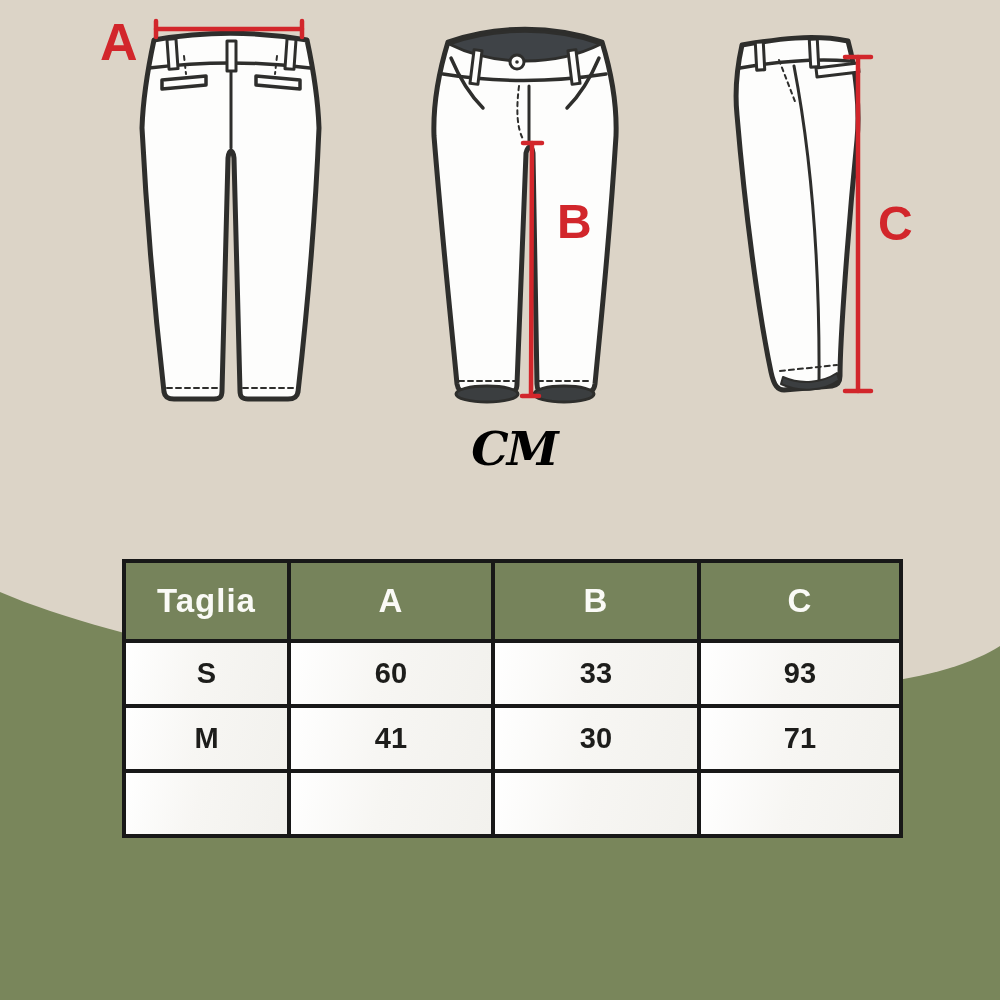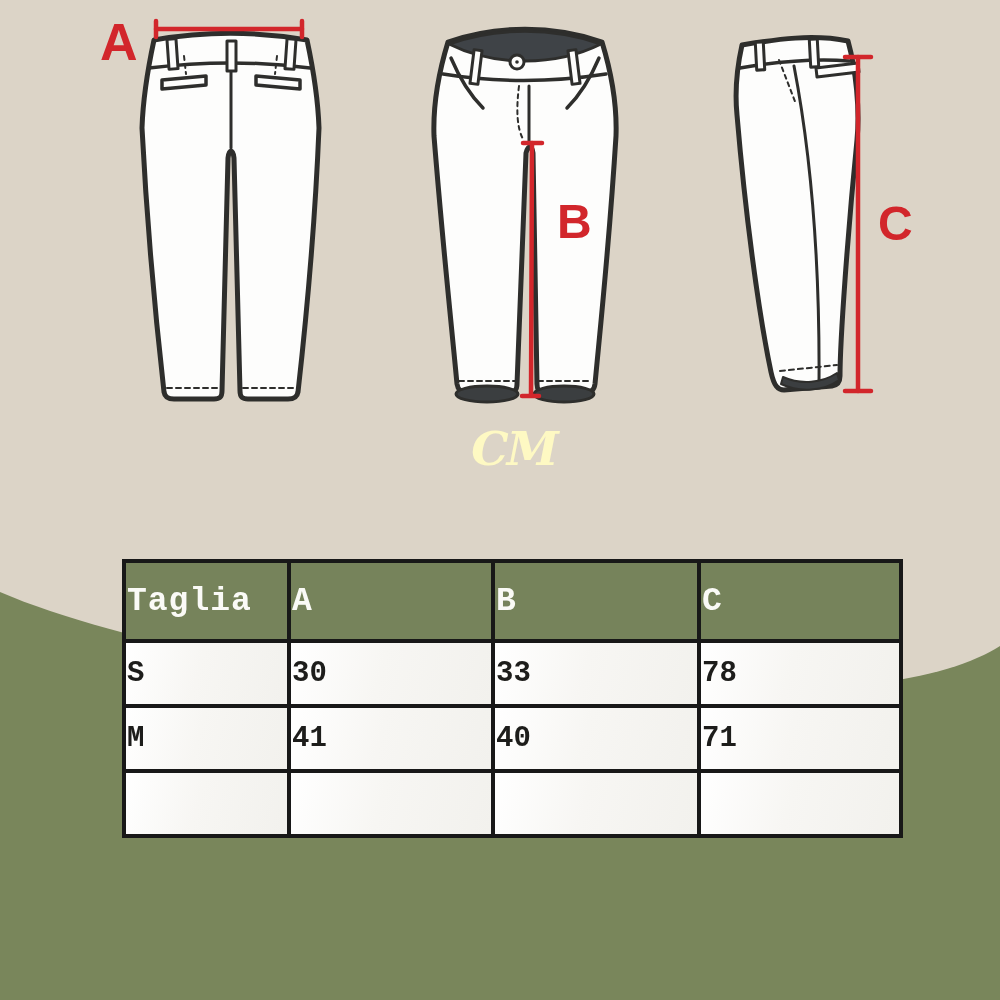--- a/index.html
+++ b/index.html
@@ -9,25 +9,25 @@
   .pants-layer{position:absolute;top:0;left:0;z-index:1;}
   .measure-letter{position:absolute;z-index:2;color:#D2262B;font-weight:700;
     font-family:"Liberation Sans",sans-serif;line-height:1;}
   .letter-a{left:100px;top:16px;font-size:52px;}
   .letter-b{left:557px;top:198px;font-size:48px;}
   .letter-c{left:878px;top:200px;font-size:48px;}
   .title-row{position:absolute;top:421px;left:0;width:1000px;z-index:2;
     display:flex;align-items:baseline;justify-content:center;transform:translateX(8px);}
   .title-main{font-size:52px;font-weight:700;color:#45443C;letter-spacing:1px;}
   .title-unit{font-family:"DejaVu Serif",serif;font-style:italic;font-weight:700;
-    font-size:47px;color:#fef9c3;margin-left:12px;letter-spacing:-2px;}
+    font-size:47px;color:#000000;margin-left:12px;letter-spacing:-2px;}
   .size-table{position:absolute;left:122px;top:559px;z-index:2;border-collapse:collapse;
     table-layout:fixed;width:777px;}
-  .size-table th,.size-table td{border:4px solid #181818;text-align:left;vertical-align:middle;
-    font-family:Liberation Mono, monospace;}
+  .size-table th,.size-table td{border:4px solid #181818;text-align:center;vertical-align:middle;
+    font-family:Liberation Sans, sans-serif;}
   .size-table th{background:#76835B;color:#FAFAF6;font-size:33px;font-weight:700;height:74px;
     letter-spacing:1px;}
   .size-table td{background:linear-gradient(105deg,#FFFFFF 0%,#F7F6F3 45%,#F2F1ED 100%);
     color:#1D1D1B;font-size:29px;font-weight:700;height:59px;}
 </style>
 </head>
 <body>
 
 <div class="stage">
 
@@ -125,28 +125,28 @@
       <tr>
         <th>Taglia</th>
         <th>A</th>
         <th>B</th>
         <th>C</th>
       </tr>
     </thead>
     <tbody>
       <tr>
         <td>S</td>
-        <td>30</td>
+        <td>60</td>
         <td>33</td>
-        <td>78</td>
+        <td>93</td>
       </tr>
       <tr>
         <td>M</td>
         <td>41</td>
-        <td>40</td>
+        <td>30</td>
         <td>71</td>
       </tr>
       <tr>
         <td></td>
         <td></td>
         <td></td>
         <td></td>
       </tr>
     </tbody>
   </table>

